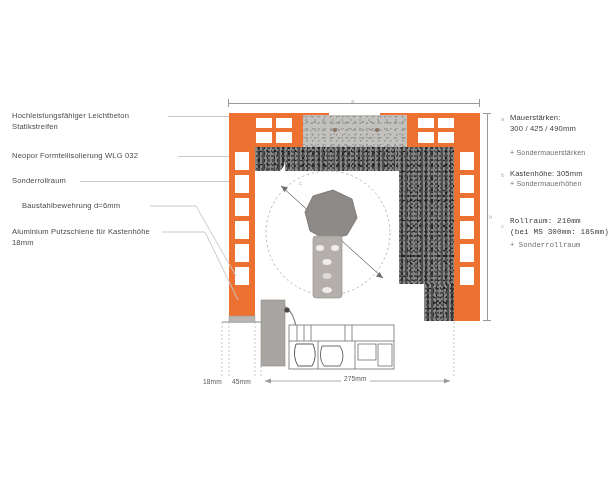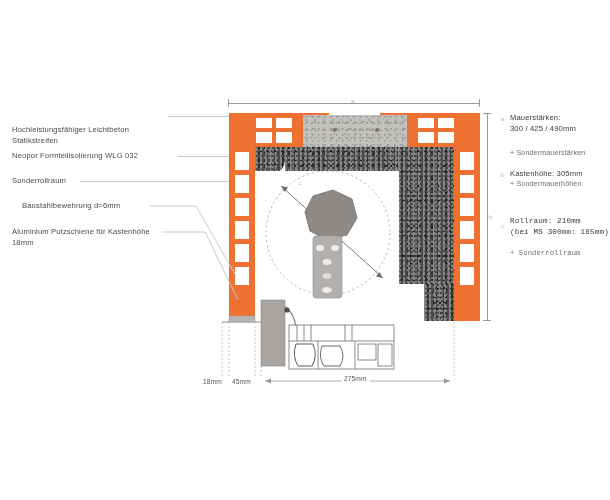--- a/index.html
+++ b/index.html
@@ -63,21 +63,21 @@
   .dimline{position:absolute;background:#9a9a9a;}
   .tick{position:absolute;background:#9a9a9a;}
 
   svg.ov{position:absolute;left:0;top:0;width:610px;height:500px;overflow:visible;}
 </style>
 </head>
 <body>
 
 <div class="diagram">
 
-  <div class="lbl" style="left:12px;top:124px;width:165px;">Hochleistungsfähiger Leichtbeton
+  <div class="lbl" style="left:12px;top:110px;width:165px;">Hochleistungsfähiger Leichtbeton
 Statikstreifen</div>
   <div class="lbl" style="left:12px;top:150px;width:180px;">Neopor Formteilisolierung WLG 032</div>
   <div class="lbl" style="left:12px;top:175px;width:180px;">Sonderrollraum</div>
   <div class="lbl" style="left:22px;top:200px;width:180px;">Baustahlbewehrung d=6mm</div>
   <div class="lbl" style="left:12px;top:226px;width:175px;">Aluminium Putzschiene für Kastenhöhe
 18mm</div>
 
   <div class="lead" style="left:168px;top:116px;width:68px;"></div>
   <div class="lead" style="left:178px;top:156px;width:58px;"></div>
   <div class="lead" style="left:80px;top:181px;width:156px;"></div>
@@ -92,21 +92,21 @@
   <div class="marker" style="left:501px;top:171px;">b</div>
   <div class="rlbl" style="left:510px;top:168px;width:98px;">
     <div>Kastenhöhe: 305mm</div>
     <div class="sub" style="margin-top:0;">+ Sondermauerhöhen</div>
   </div>
 
   <div class="marker" style="left:501px;top:222px;">c</div>
   <div class="rlbl" style="left:510px;top:216px;width:100px;font-family:Liberation Mono, monospace;">
     <div>Rollraum: 210mm</div>
     <div>(bei MS 300mm: 185mm)</div>
-    <div class="sub" style="margin-top:10px;">+ Sonderrollraum</div>
+    <div class="sub" style="margin-top:2px;">+ Sonderrollraum</div>
   </div>
 
   <div class="dimline" style="left:228px;top:103px;width:252px;height:1px;"></div>
   <div class="tick" style="left:228px;top:99px;width:1px;height:8px;"></div>
   <div class="tick" style="left:479px;top:99px;width:1px;height:8px;"></div>
   <div class="marker" style="left:351px;top:97px;">a</div>
 
   <div class="dimline" style="left:487px;top:113px;width:1px;height:208px;"></div>
   <div class="tick" style="left:483px;top:113px;width:8px;height:1px;"></div>
   <div class="tick" style="left:483px;top:320px;width:8px;height:1px;"></div>

